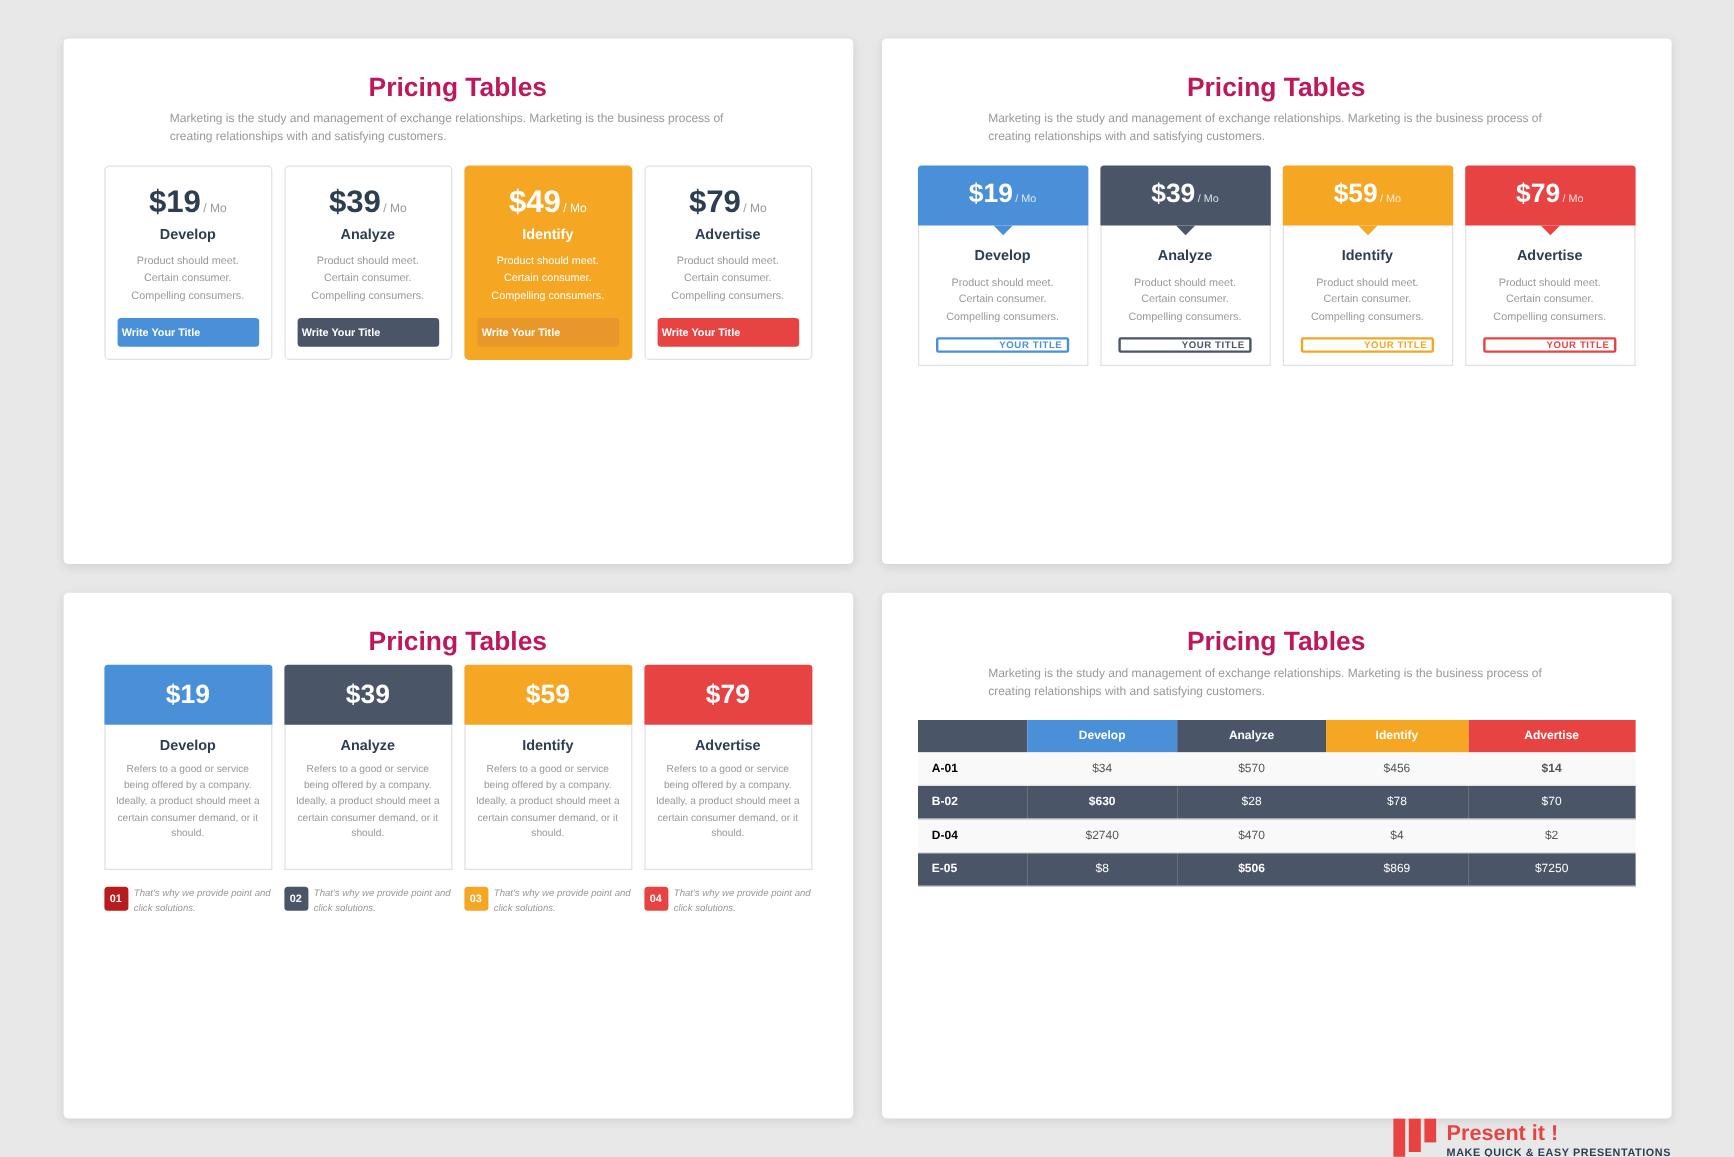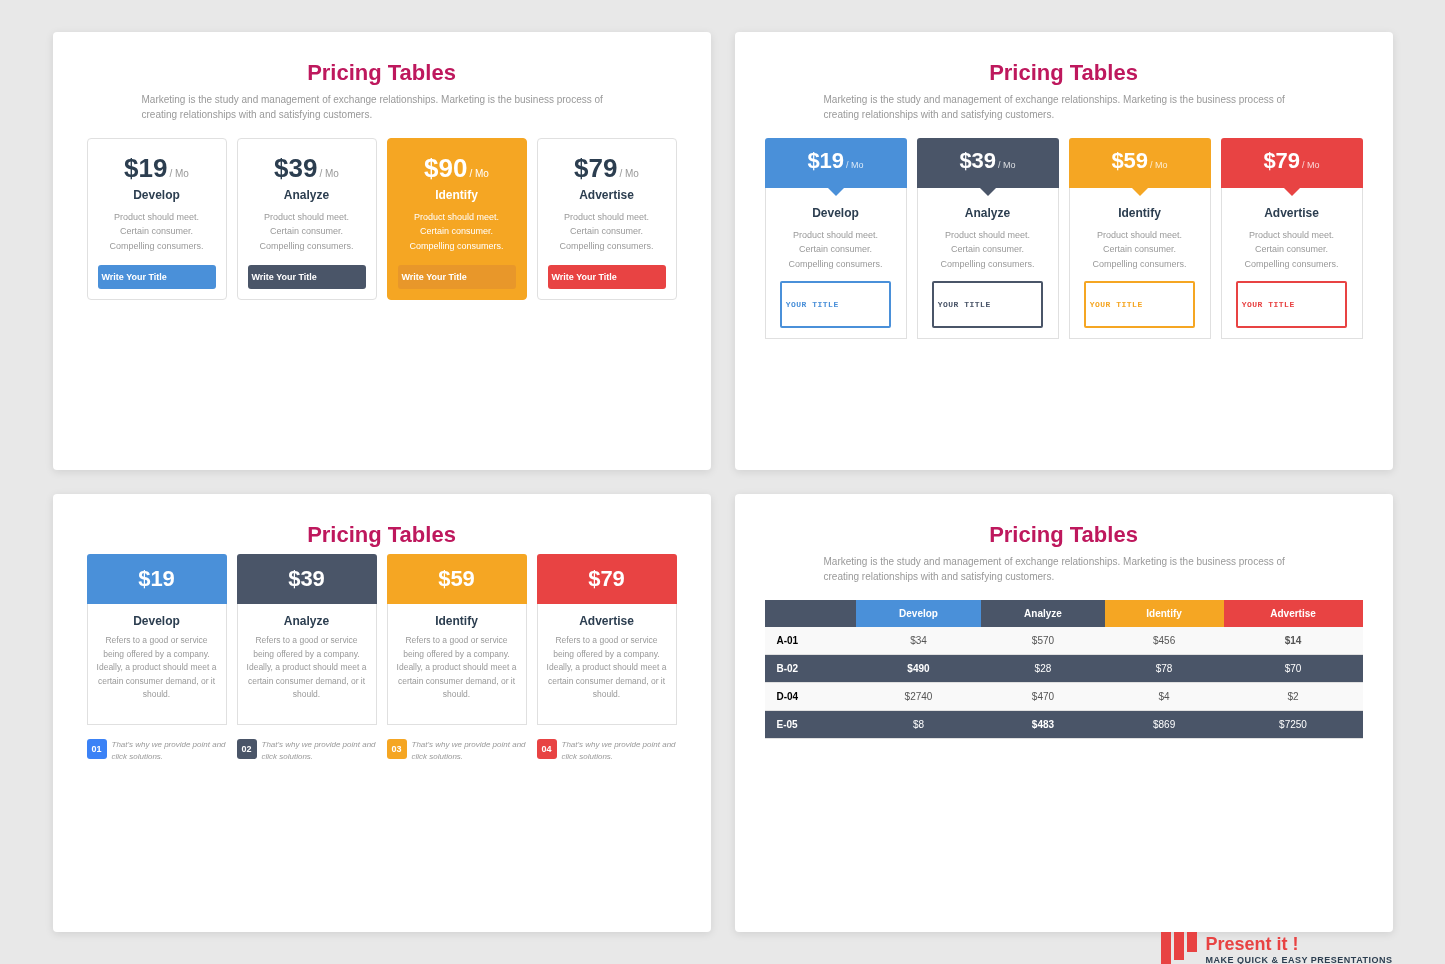--- a/index.html
+++ b/index.html
@@ -162,30 +162,29 @@
       flex-direction: column;
       align-items: center;
       border: 1px solid #e0e0e0;
       border-top: none;
       flex: 1;
     }
     .card-2-body .card-plan-name { font-size: 12px; font-weight: 700; color: #2c3e50; margin-bottom: 8px; }
     .card-2-body .card-desc { font-size: 9px; color: #999; text-align: center; line-height: 1.6; margin-bottom: 10px; }
     .card-2-btn {
       width: 90%;
-      padding: 17px 4px;
+      padding: 0 4px;
       border: 2px solid;
       background: transparent;
       border-radius: 2px;
       font-size: 8px;
       font-weight: 700;
       cursor: pointer;
-      text-align: left;
+      text-align: right;
       letter-spacing: 0.5px;
-      font-family: Liberation Mono, monospace;
     }
     .btn2-blue { border-color: #4a90d9; color: #4a90d9; }
     .btn2-dark { border-color: #4a5568; color: #4a5568; }
     .btn2-orange { border-color: #f5a623; color: #f5a623; }
     .btn2-red { border-color: #e84343; color: #e84343; }
 
     
     .pricing-cards-3 {
       display: flex;
       gap: 10px;
@@ -241,21 +240,21 @@
       height: 20px;
       border-radius: 3px;
       display: flex;
       align-items: center;
       justify-content: center;
       font-size: 9px;
       font-weight: 700;
       color: #fff;
       flex-shrink: 0;
     }
-    .num-blue { background: #3b82f6; }
+    .num-blue { background: #b91c1c; }
     .num-dark { background: #4a5568; }
     .num-orange { background: #f5a623; }
     .num-red { background: #e84343; }
     .num-text {
       font-size: 8px;
       color: #999;
       line-height: 1.5;
       font-style: italic;
     }
 
@@ -351,21 +350,21 @@
         <div class="price-row">
           <span class="price-amount">$39</span>
           <span class="price-period">/ Mo</span>
         </div>
         <div class="card-plan-name">Analyze</div>
         <div class="card-desc">Product should meet.<br>Certain consumer.<br>Compelling consumers.</div>
         <button class="card-btn btn-dark">Write Your Title</button>
       </div>
       <div class="card-1 highlighted">
         <div class="price-row">
-          <span class="price-amount">$90</span>
+          <span class="price-amount">$49</span>
           <span class="price-period">/ Mo</span>
         </div>
         <div class="card-plan-name">Identify</div>
         <div class="card-desc">Product should meet.<br>Certain consumer.<br>Compelling consumers.</div>
         <button class="card-btn btn-orange">Write Your Title</button>
       </div>
       <div class="card-1">
         <div class="price-row">
           <span class="price-amount">$79</span>
           <span class="price-period">/ Mo</span>
@@ -513,36 +512,36 @@
         <tbody>
           <tr>
             <td>A-01</td>
             <td>$34</td>
             <td>$570</td>
             <td>$456</td>
             <td class="bold-val">$14</td>
           </tr>
           <tr>
             <td>B-02</td>
-            <td class="bold-val">$490</td>
+            <td class="bold-val">$630</td>
             <td>$28</td>
             <td>$78</td>
             <td>$70</td>
           </tr>
           <tr>
             <td>D-04</td>
             <td>$2740</td>
             <td>$470</td>
             <td>$4</td>
             <td>$2</td>
           </tr>
           <tr>
             <td>E-05</td>
             <td>$8</td>
-            <td class="bold-val">$483</td>
+            <td class="bold-val">$506</td>
             <td>$869</td>
             <td>$7250</td>
           </tr>
         </tbody>
       </table>
     </div>
   </div>
 
   <div class="branding">
     <svg class="brand-icon" viewBox="0 0 36 36" xmlns="http://www.w3.org/2000/svg">

